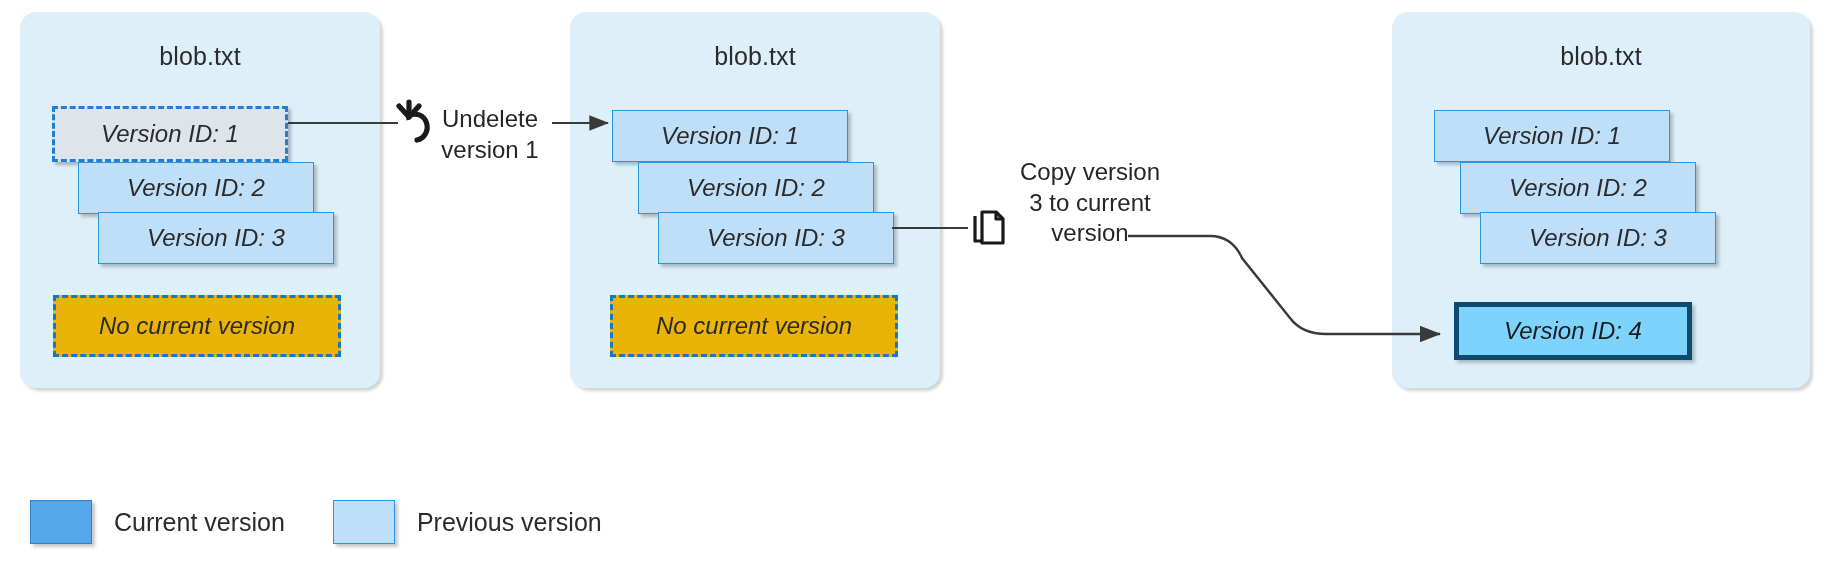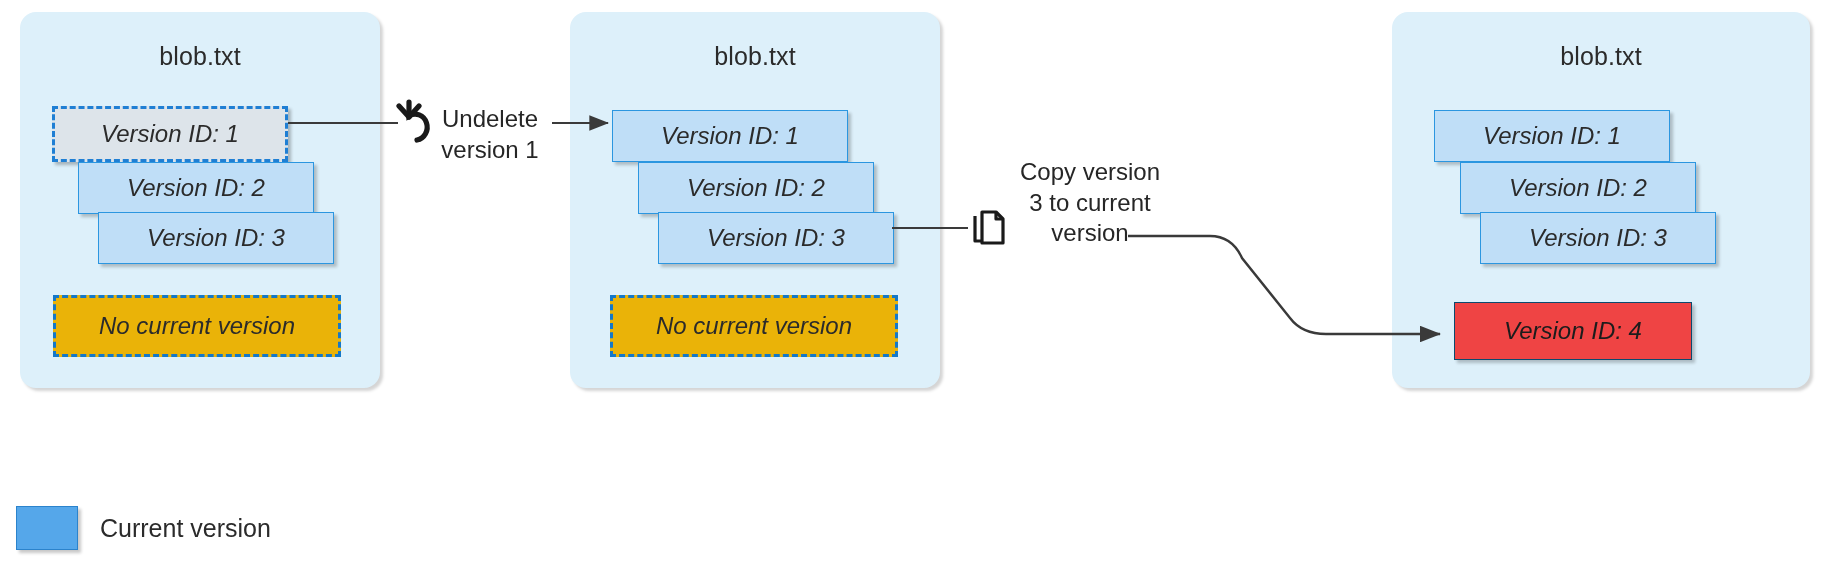--- a/index.html
+++ b/index.html
@@ -49,22 +49,22 @@
     font-size: 24px;
     color: #2b2b2b;
     box-shadow: 3px 3px 3px rgba(0,0,0,0.22);
     font-style: italic;
   }
   .vbox.previous {
     background: #bfdef7;
     border: 1px solid #2b96e0;
   }
   .vbox.current {
-    background: #ef4444;
-    border: 1px solid #0c4a6e;
+    background: #7dd3fc;
+    border: 5px solid #0c4a6e;
     color: #1c1c1c;
   }
   .vbox.softdeleted {
     background: #dde4ea;
     border: 3px dashed #1f7fd4;
     box-shadow: 3px 3px 3px rgba(0,0,0,0.25);
   }
 
   
   .nocurrent {
@@ -95,25 +95,25 @@
     position: absolute;
     left: 0; top: 0;
     width: 1842px;
     height: 566px;
     pointer-events: none;
   }
 
   
   #legend {
     position: absolute;
-    left: 16px;
+    left: 30px;
     top: 500px;
     height: 56px;
     display: flex;
-    align-items: center;
+    align-items: flex-start;
   }
   .legend-item {
     display: flex;
     align-items: center;
     margin-right: 48px;
   }
   .legend-swatch {
     width: 62px;
     height: 44px;
     box-sizing: border-box;
@@ -240,15 +240,19 @@
     </g>
 
     <path d="M 1128 236 L 1210 236 Q 1232 236 1242 258 L 1290 318 Q 1302 334 1326 334 L 1440 334" fill="none" stroke="#3a3a3a" stroke-width="2.4" marker-end="url(#arrowhead)"></path>
   </svg>
 
   <div id="legend">
     <div class="legend-item">
       <div class="legend-swatch current"></div>
       <div class="legend-label">Current version</div>
     </div>
+    <div class="legend-item">
+      <div class="legend-swatch previous"></div>
+      <div class="legend-label">Previous version</div>
+    </div>
   </div>
 
 </div>
 
 </body></html>

